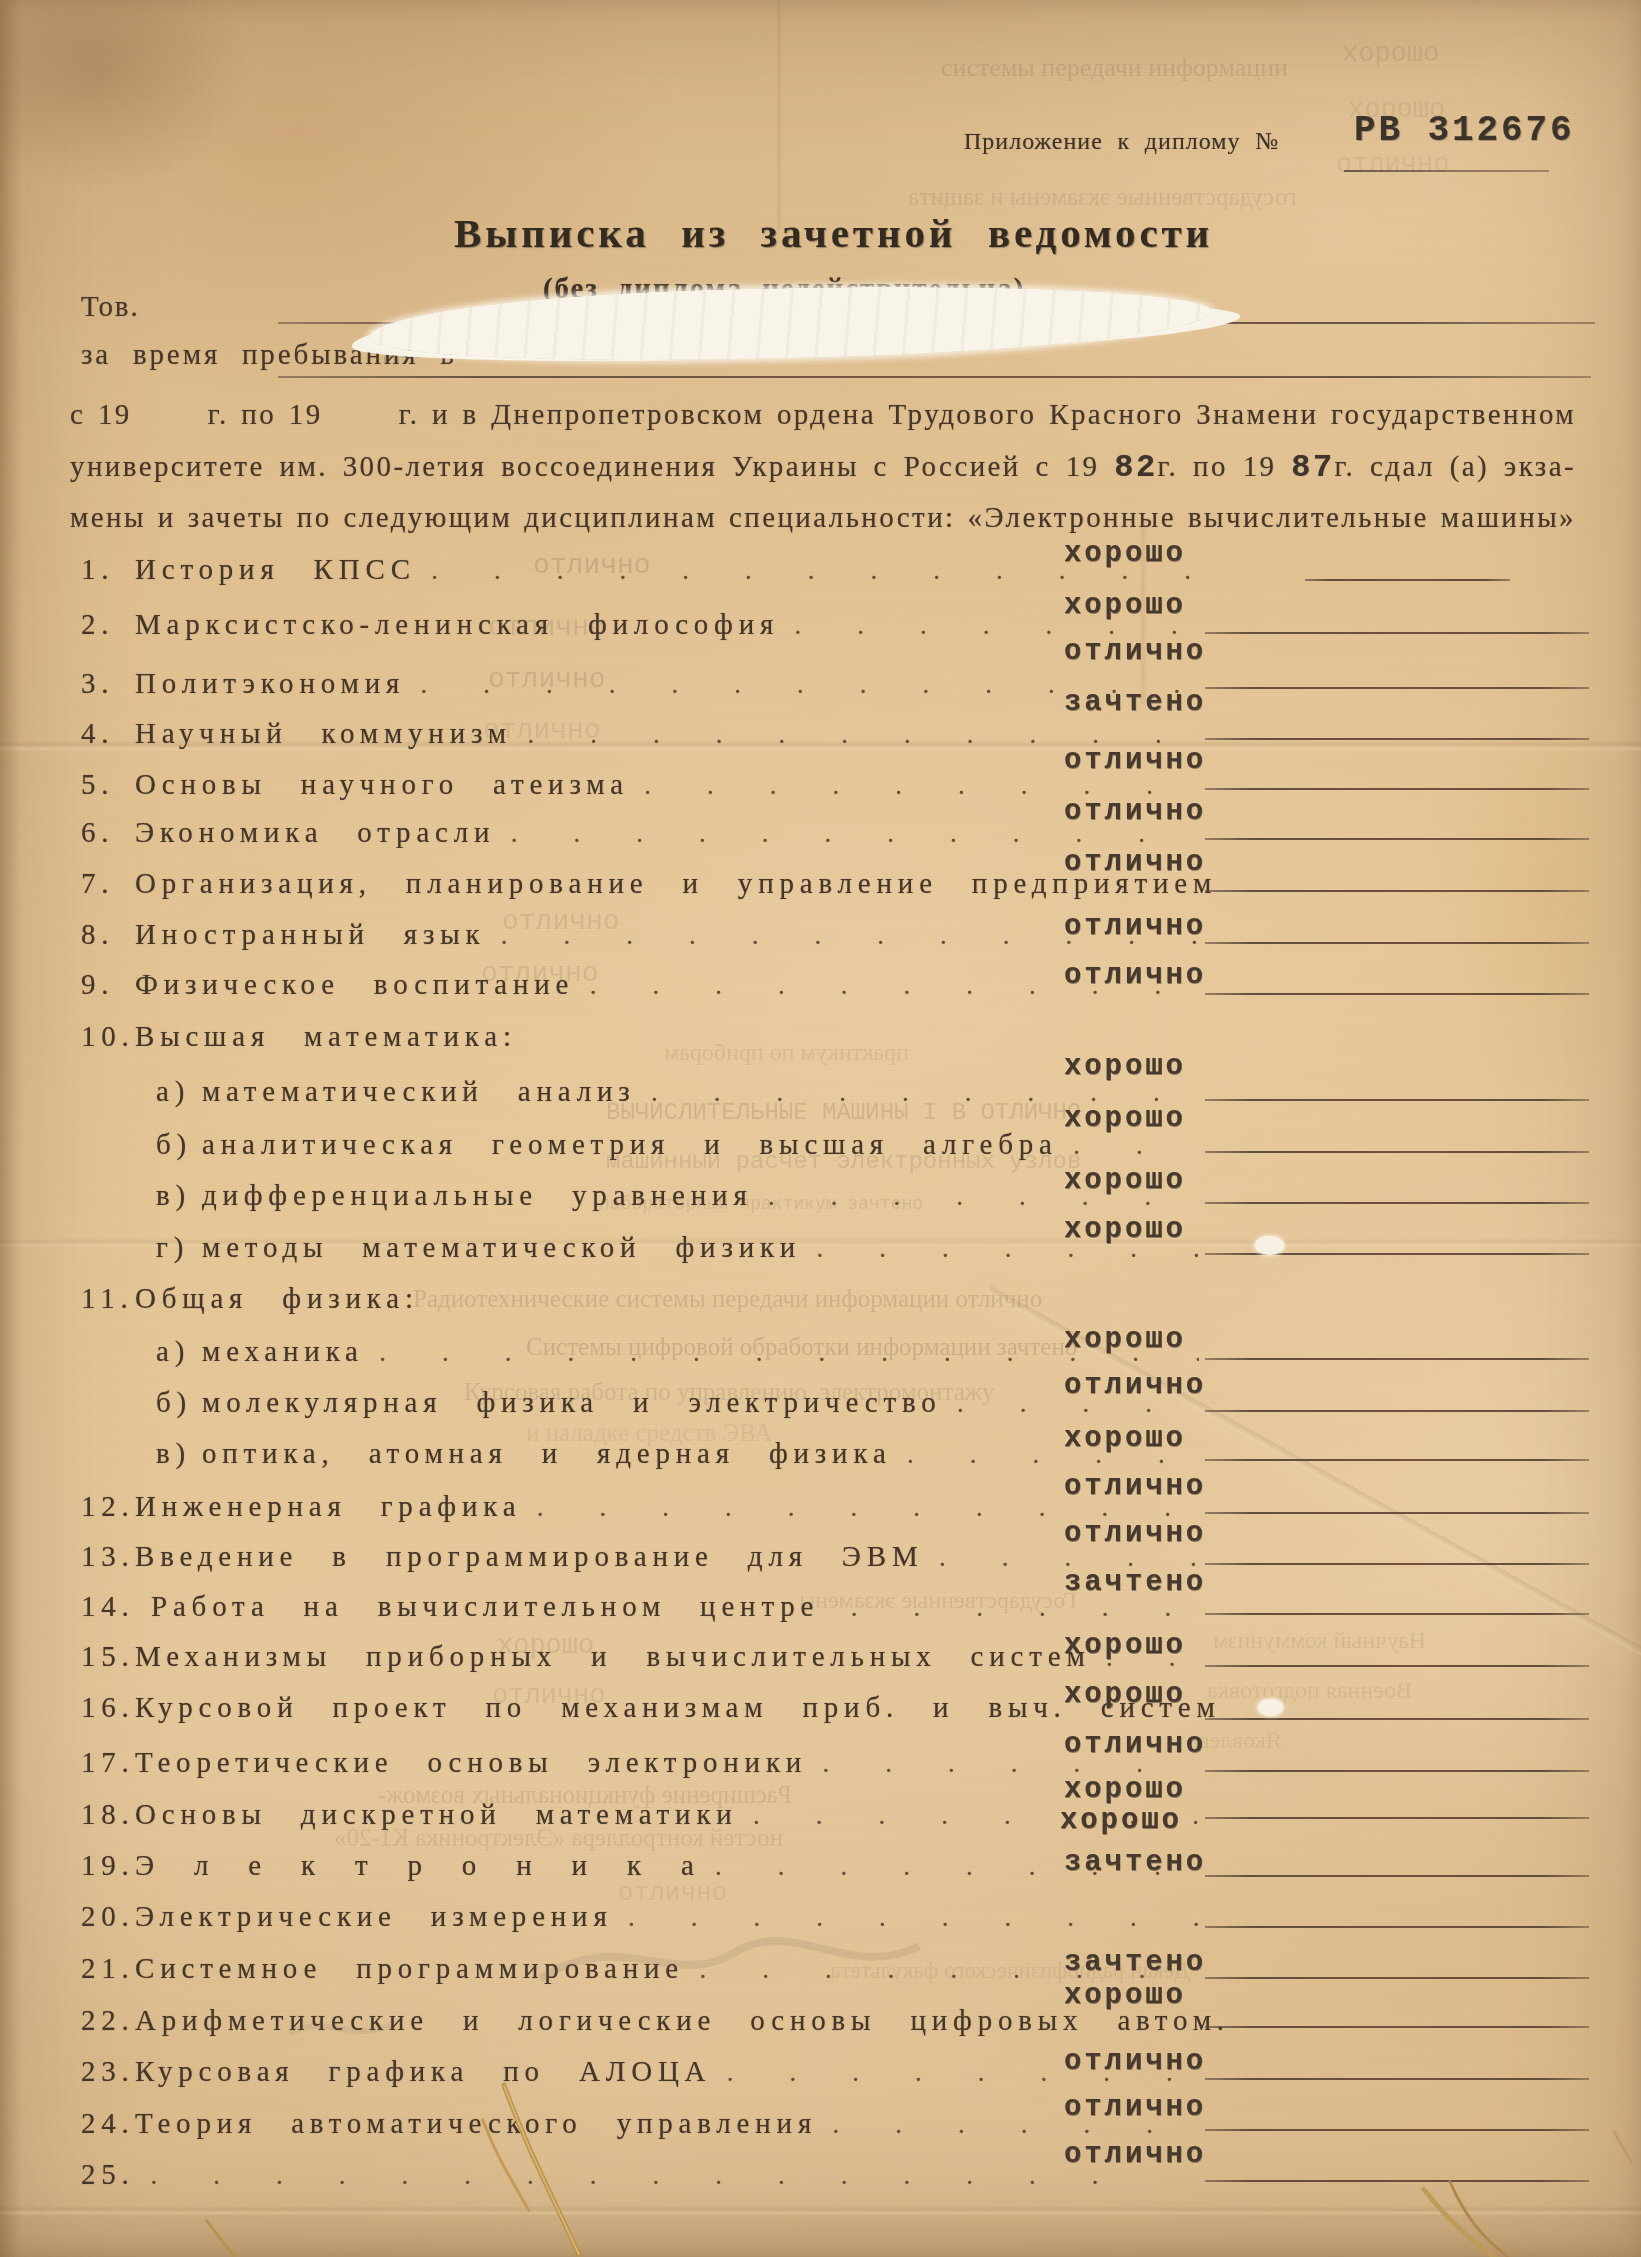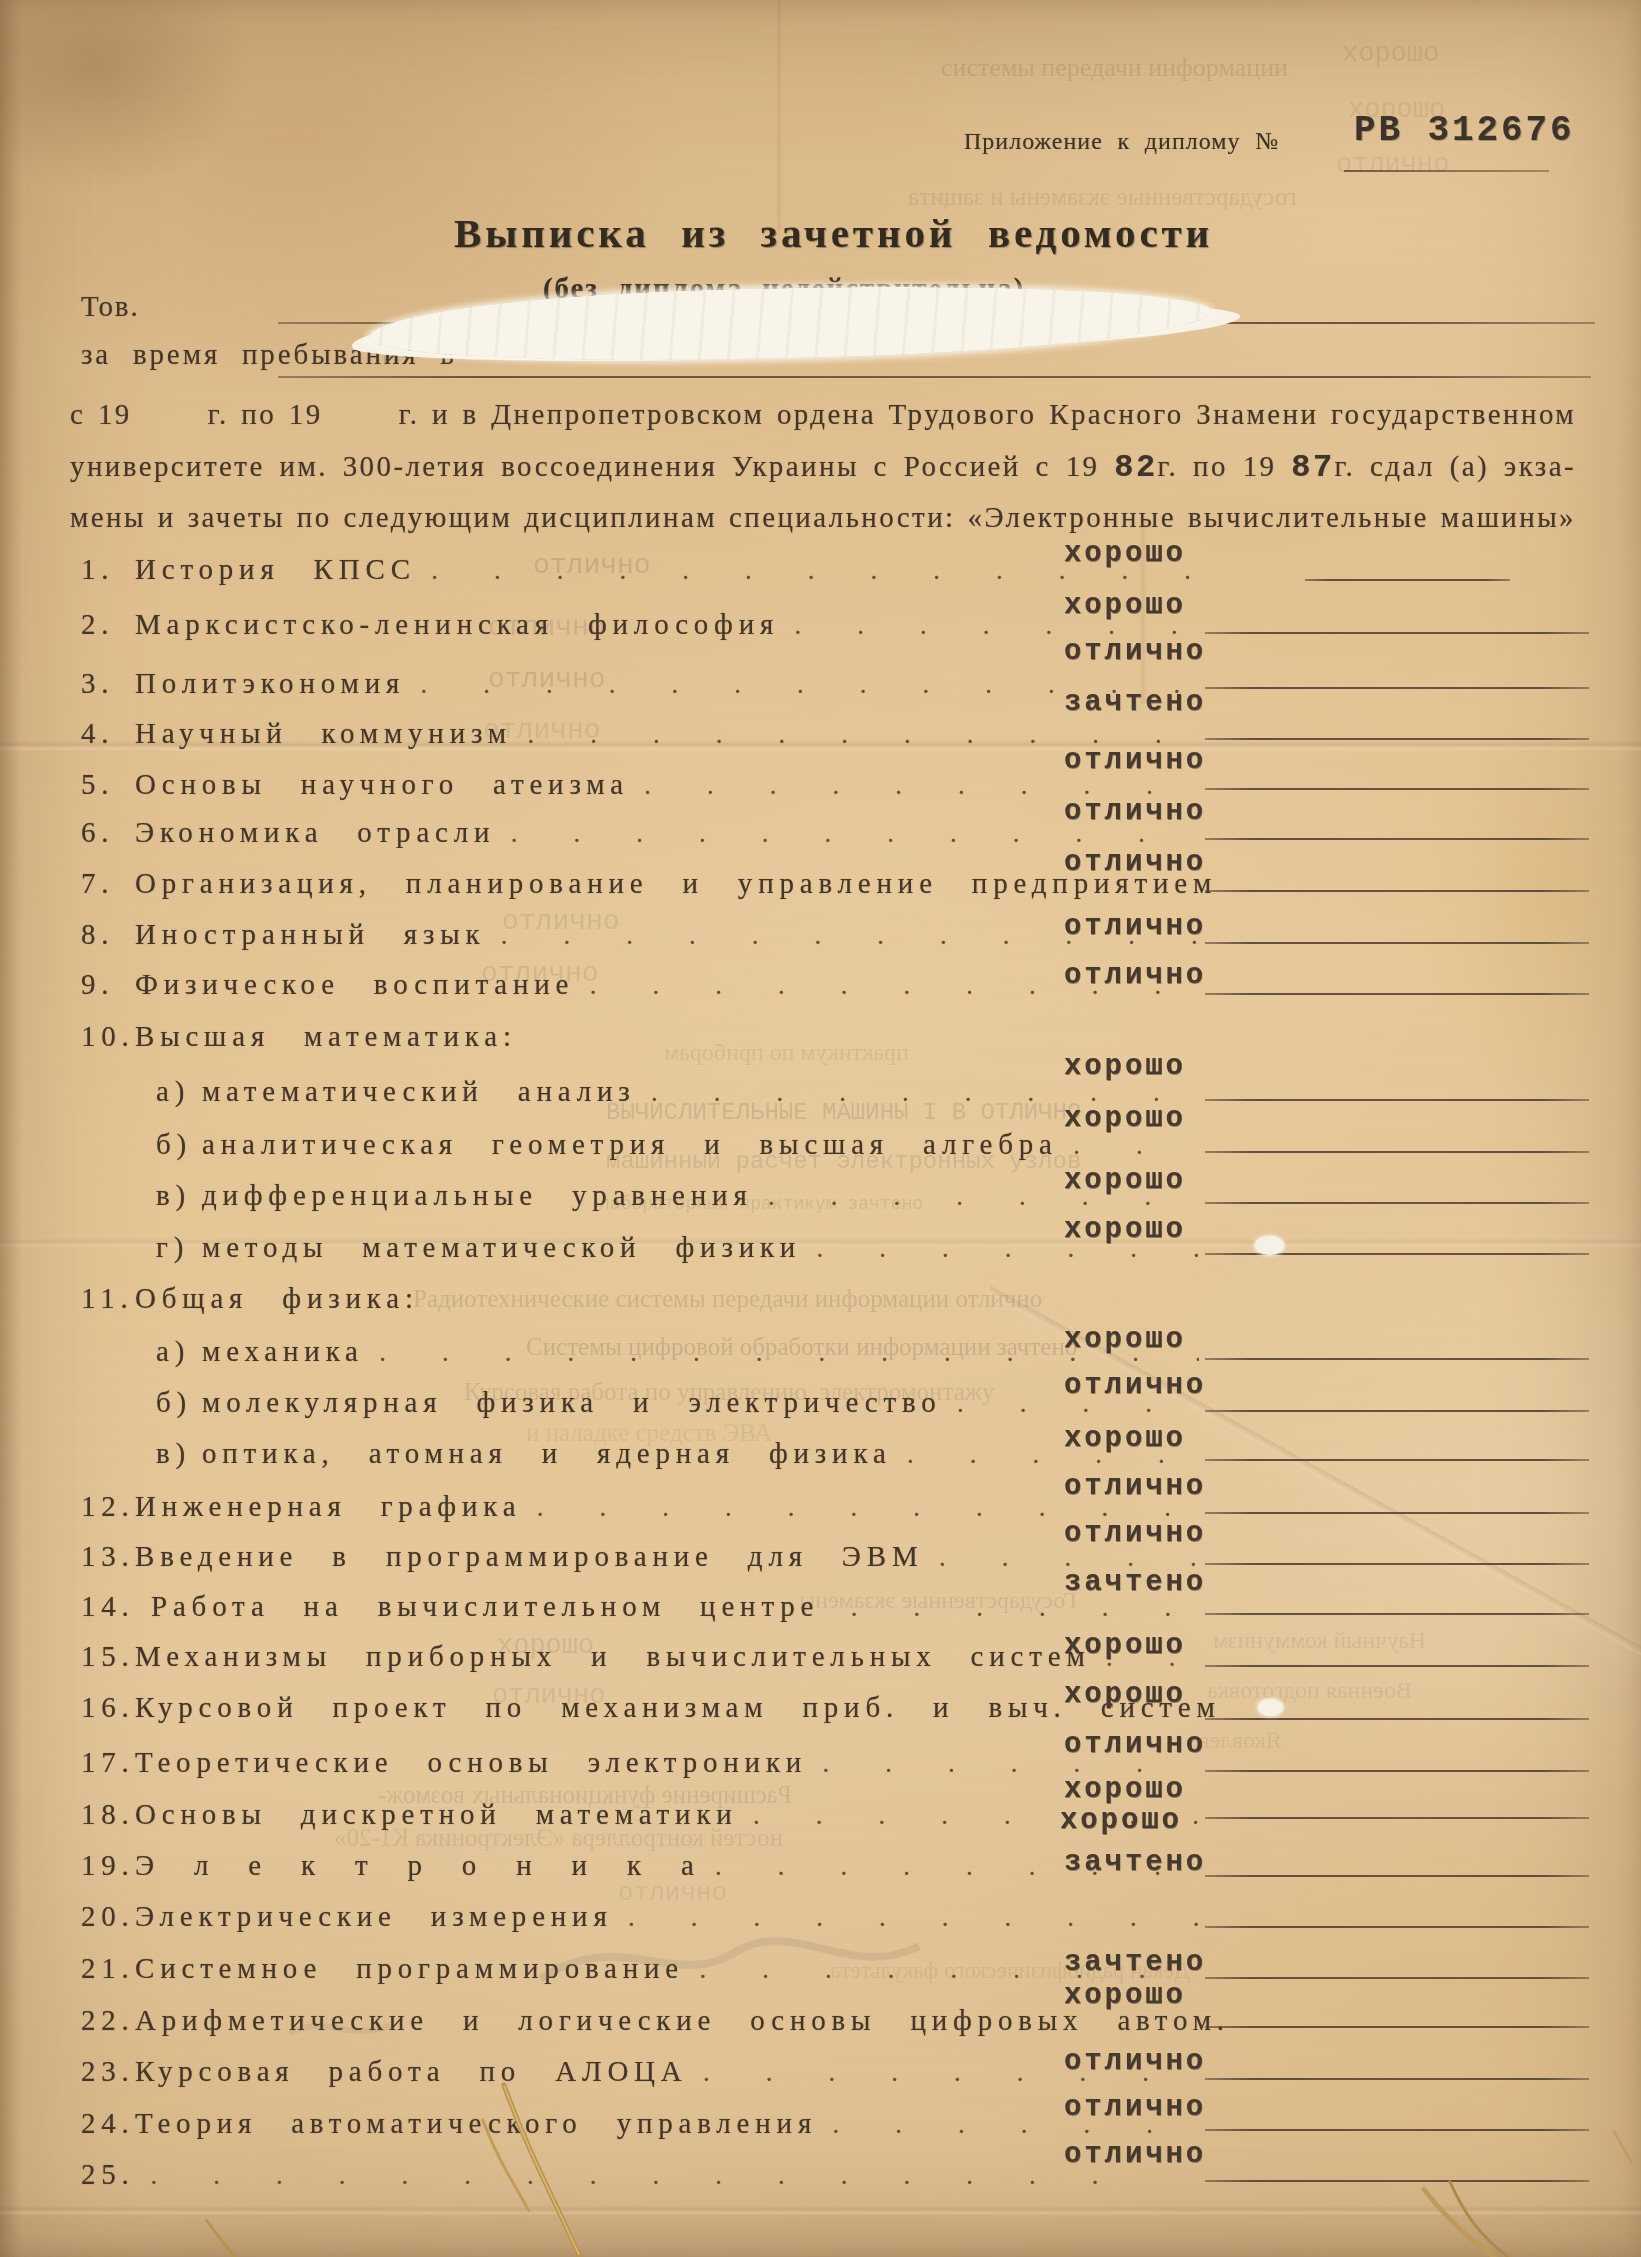--- a/index.html
+++ b/index.html
@@ -300,21 +300,21 @@
     <div class="grade" style="top: 1946px;">зачтено</div>
     <div class="srow" style="top: 2004px;">
       <span class="num">22.</span>
       <span class="ttl">Арифметические и логические основы цифровых автом.</span>
       <span class="dots">................</span>
     </div>
     <div class="scoreline" style="left: 1205px; width: 384px; top: 2026px;"></div>
     <div class="grade" style="top: 1979px;">хорошо</div>
     <div class="srow" style="top: 2055px;">
       <span class="num">23.</span>
-      <span class="ttl">Курсовая работа по АЛОЦА</span>
+      <span class="ttl">Курсовая графика по АЛОЦА</span>
       <span class="dots">................</span>
     </div>
     <div class="scoreline" style="left: 1205px; width: 384px; top: 2078px;"></div>
     <div class="grade" style="top: 2045px;">отлично</div>
     <div class="srow" style="top: 2107px;">
       <span class="num">24.</span>
       <span class="ttl">Теория автоматического управления</span>
       <span class="dots">................</span>
     </div>
     <div class="scoreline" style="left: 1205px; width: 384px; top: 2129px;"></div>

